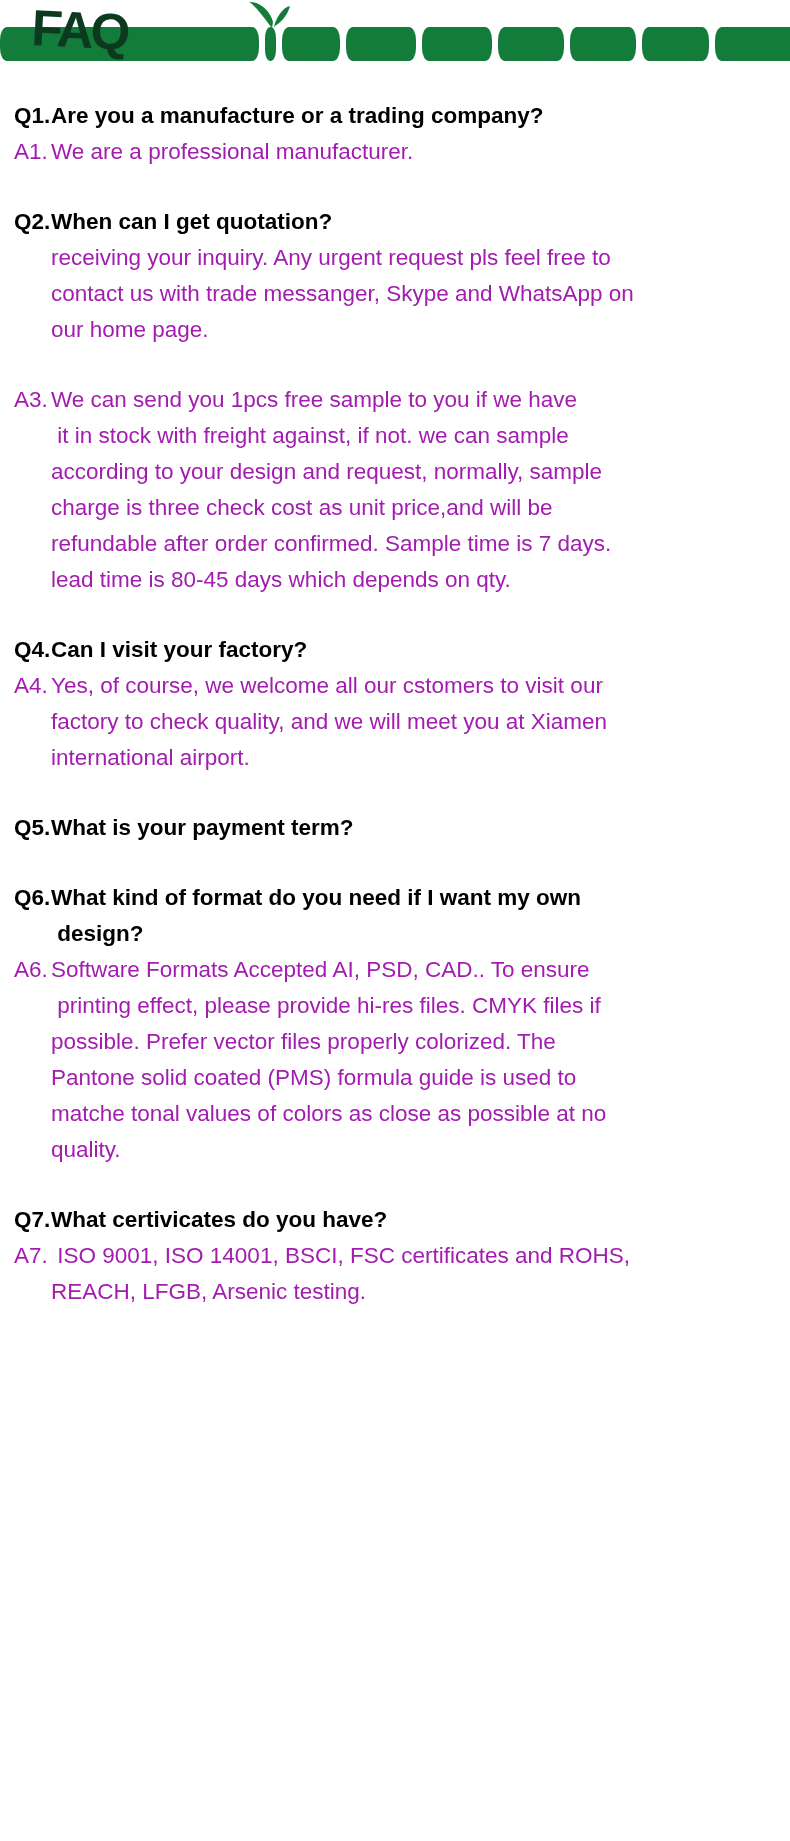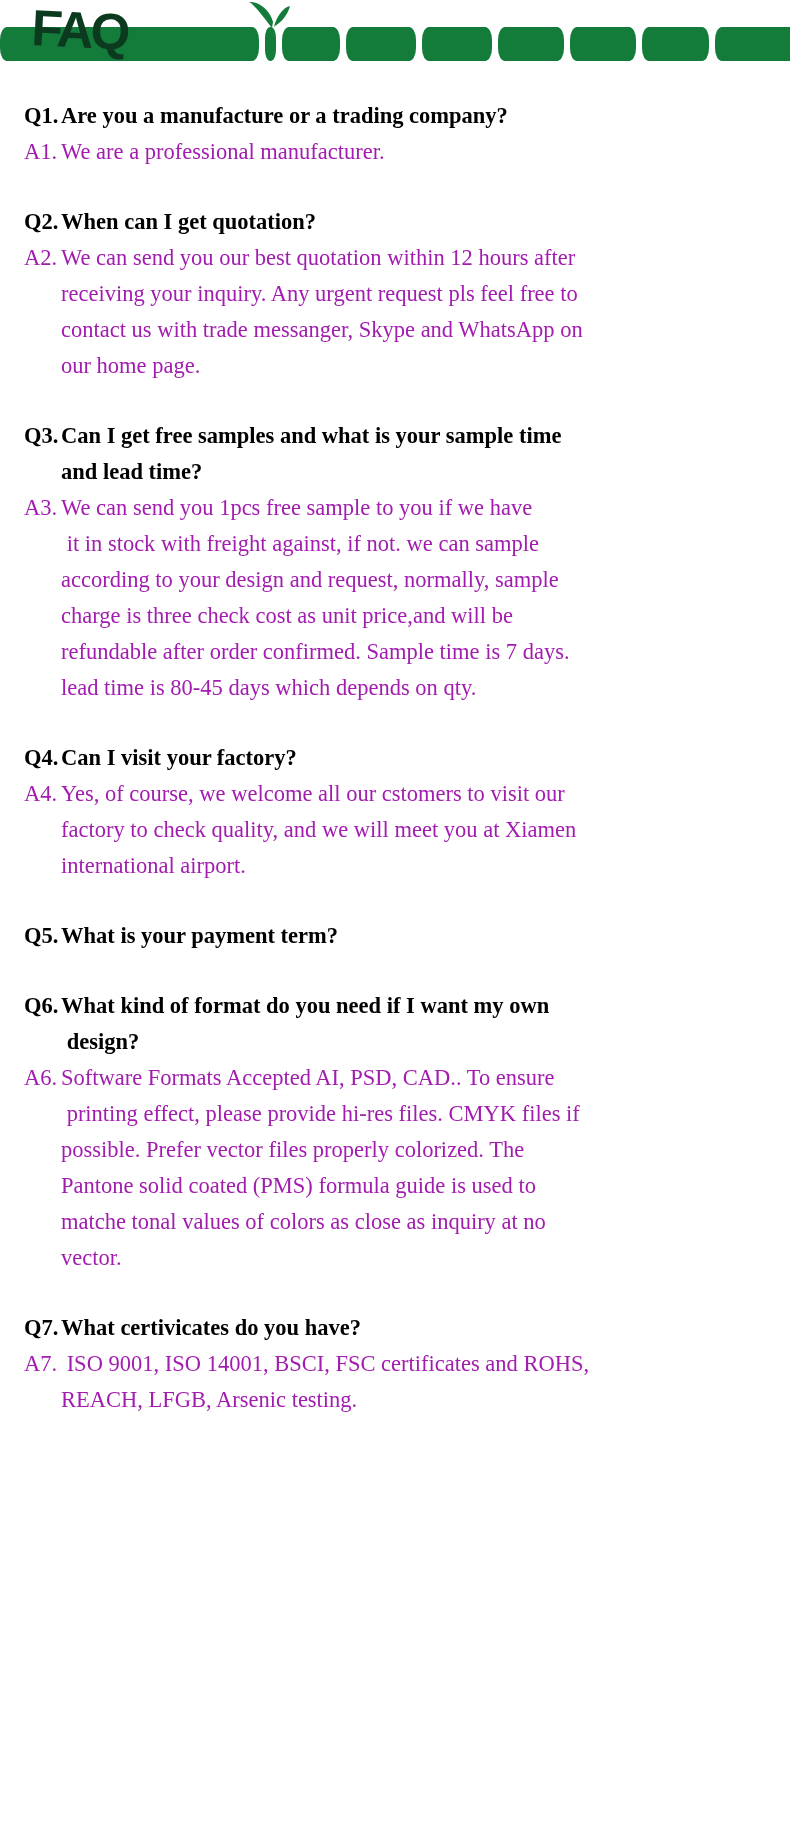--- a/index.html
+++ b/index.html
@@ -34,21 +34,21 @@
   .faq-title{
     position:absolute;left:33px;top:0;
     margin:0;
     font-size:51px;line-height:56px;font-weight:bold;
     letter-spacing:-3px;
     color:var(--dark-green);
     transform:rotate(3deg);
     transform-origin:0 0;
   }
   
-  .faq-list{position:absolute;top:98px;left:24px;right:6px;font-family:Liberation Serif, serif;}
+  .faq-list{position:absolute;top:98px;left:14px;right:6px;}
   .faq-item{margin:0 0 34px 0;}
   .line{
     font-size:22.5px;line-height:36px;
     color:#a21caf;
     white-space:pre-wrap;
   }
   .q .line{font-weight:bold;color:#000000;}
   .label{display:inline-block;width:37px;}
   .cont{padding-left:37px;}
 </style>
@@ -81,31 +81,26 @@
       </div>
       <div class="a">
         <div class="line"><span class="label">A1.</span>We are a professional manufacturer.</div>
       </div>
     </section>
     <section class="faq-item">
       <div class="q">
         <div class="line"><span class="label">Q2.</span>When can I get quotation?</div>
       </div>
       <div class="a">
-        <div class="line"><span class="label">A2.</span>We can send you our best quotation within 12 hours after</div>
         <div class="line cont">receiving your inquiry. Any urgent request pls feel free to</div>
         <div class="line cont">contact us with trade messanger, Skype and WhatsApp on</div>
         <div class="line cont">our home page.</div>
       </div>
     </section>
     <section class="faq-item">
-      <div class="q">
-        <div class="line"><span class="label">Q3.</span>Can I get free samples and what is your sample time</div>
-        <div class="line cont">and lead time?</div>
-      </div>
       <div class="a">
         <div class="line"><span class="label">A3.</span>We can send you 1pcs free sample to you if we have</div>
         <div class="line cont"> it in stock with freight against, if not. we can sample</div>
         <div class="line cont">according to your design and request, normally, sample</div>
         <div class="line cont">charge is three check cost as unit price,and will be</div>
         <div class="line cont">refundable after order confirmed. Sample time is 7 days.</div>
         <div class="line cont">lead time is 80-45 days which depends on qty.</div>
       </div>
     </section>
     <section class="faq-item">
@@ -126,22 +121,22 @@
     <section class="faq-item">
       <div class="q">
         <div class="line"><span class="label">Q6.</span>What kind of format do you need if I want my own</div>
         <div class="line cont"> design?</div>
       </div>
       <div class="a">
         <div class="line"><span class="label">A6.</span>Software Formats Accepted AI, PSD, CAD.. To ensure</div>
         <div class="line cont"> printing effect, please provide hi-res files. CMYK files if</div>
         <div class="line cont">possible. Prefer vector files properly colorized. The</div>
         <div class="line cont">Pantone solid coated (PMS) formula guide is used to</div>
-        <div class="line cont">matche tonal values of colors as close as inquiry at no</div>
-        <div class="line cont">vector.</div>
+        <div class="line cont">matche tonal values of colors as close as possible at no</div>
+        <div class="line cont">quality.</div>
       </div>
     </section>
     <section class="faq-item">
       <div class="q">
         <div class="line"><span class="label">Q7.</span>What certivicates do you have?</div>
       </div>
       <div class="a">
         <div class="line"><span class="label">A7.</span> ISO 9001, ISO 14001, BSCI, FSC certificates and ROHS,</div>
         <div class="line cont">REACH, LFGB, Arsenic testing.</div>
       </div>

